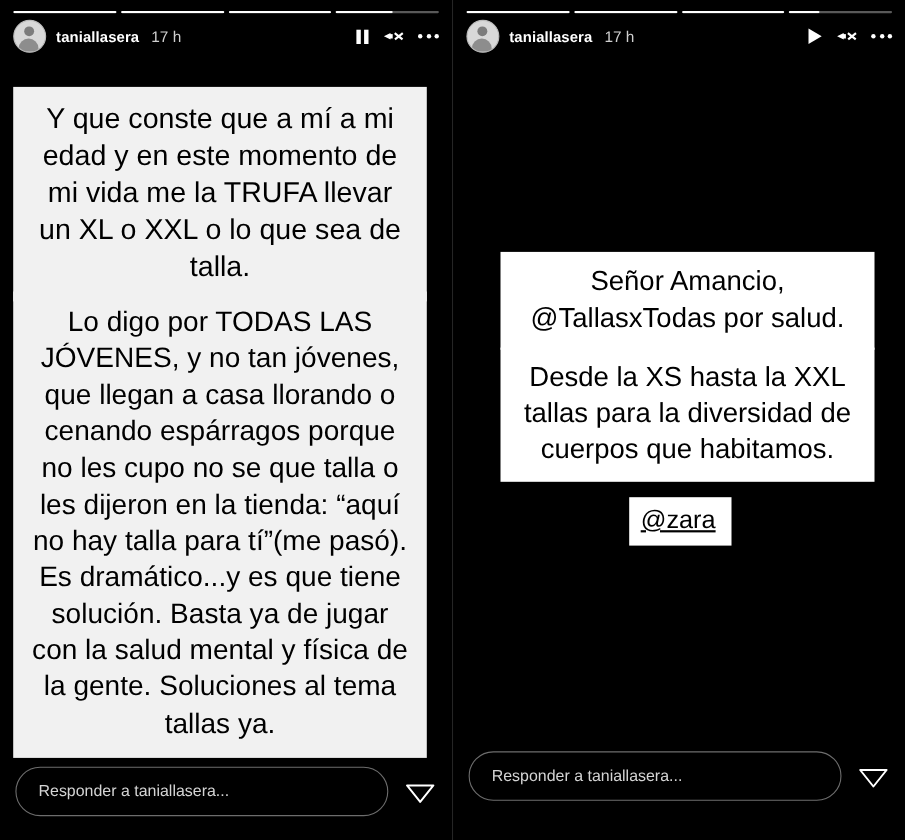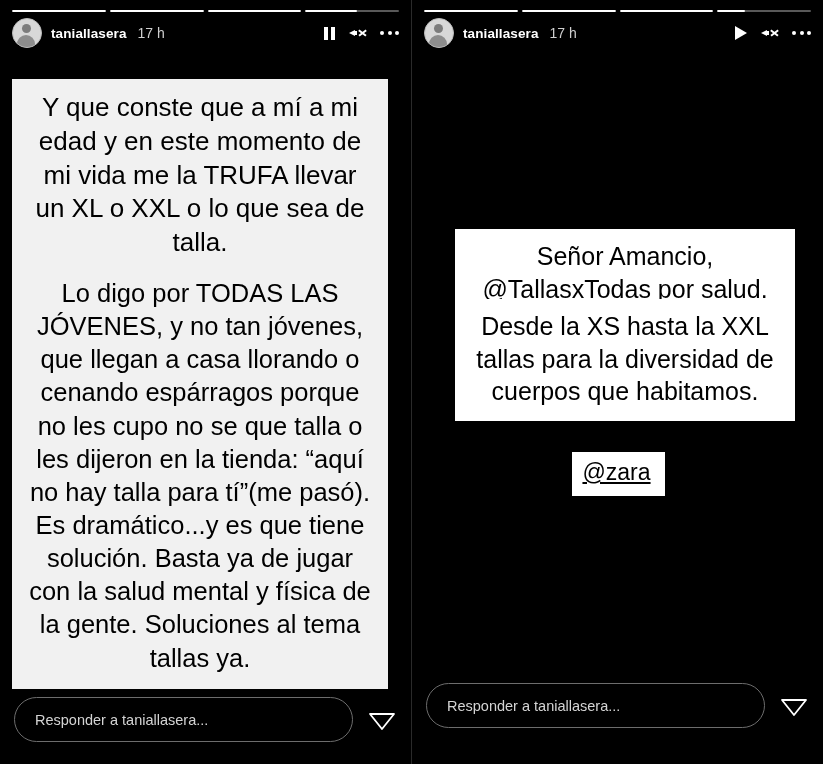--- a/index.html
+++ b/index.html
@@ -180,21 +180,21 @@
   
   .right-card-1 {
     position: absolute;
     left: 43px; top: 177px;
     width: 340px;
     font-size: 25px;
     padding: 11px 10px 13px 10px;
   }
   .right-card-2 {
     position: absolute;
-    left: 43px; top: 247px;
+    left: 43px; top: 264px;
     width: 340px;
     font-size: 25px;
     padding: 11px 10px 13px 10px;
   }
   .right-card-3 {
     position: absolute;
     left: 160px; top: 400px;
     width: 93px;
     font-size: 23px;
     padding: 6px 12px 8px 8px;

